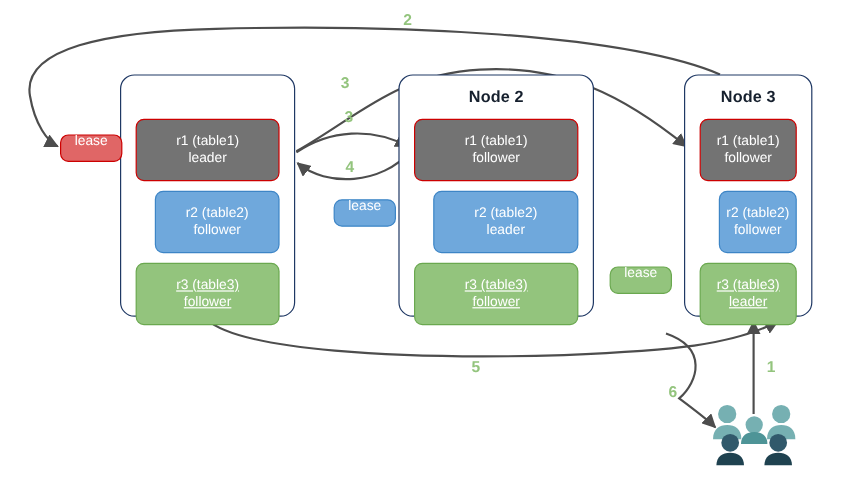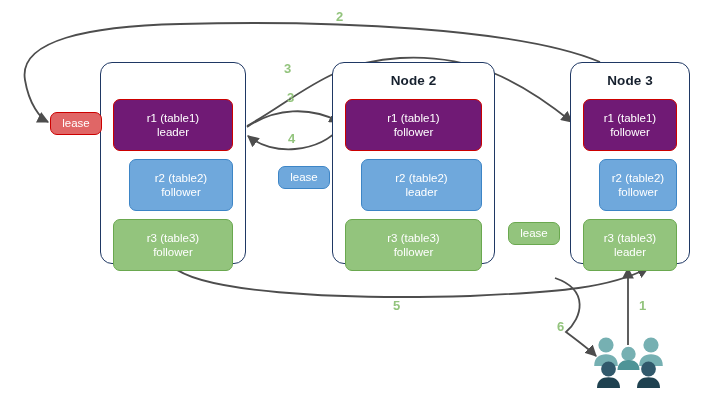--- a/index.html
+++ b/index.html
@@ -55,35 +55,35 @@
     border-style: solid;
     display: flex;
     flex-direction: column;
     align-items: center;
     justify-content: center;
     color: #ffffff;
     font-size: 11.5px;
     line-height: 14px;
     text-align: center;
   }
-  .rep-red   { background: #701a75; border-color: #cc0000; }
+  .rep-red   { background: #737373; border-color: #cc0000; }
   .rep-blue  { background: #6fa8dc; border-color: #3d85c6; margin-left: 16px; }
-  .rep-green { background: #93c47d; border-color: #6aa84f; }
+  .rep-green { background: #93c47d; border-color: #6aa84f; text-decoration: underline; }
 
   .lease {
     position: absolute;
     box-sizing: border-box;
     border-radius: 7px;
     border-width: 1.4px;
     border-style: solid;
     color: #ffffff;
     font-size: 11.5px;
     line-height: 1;
     display: flex;
-    align-items: center;
+    align-items: flex-start;
     justify-content: center;
     z-index: 3;
   }
   .edge-label {
     position: absolute;
     color: #93c47d;
     font-size: 13px;
     font-weight: bold;
     line-height: 1;
     z-index: 4;
@@ -163,21 +163,21 @@
     <div class="replica rep-blue" style="top:96px; height:52px;">
       <span>r2 (table2)</span>
       <span>leader</span>
     </div>
     <div class="replica rep-green" style="top:156px; height:52px;">
       <span>r3 (table3)</span>
       <span>follower</span>
     </div>
   </div>
 
-  <div class="node-box" style="left:570px; top:62px; width:120px; height:202px;">
+  <div class="node-box" style="left:570px; top:62px; width:107px; height:202px;">
     <div class="node-title">Node 3</div>
     <div class="replica rep-red" style="top:36px; height:52px;">
       <span>r1 (table1)</span>
       <span>follower</span>
     </div>
     <div class="replica rep-blue" style="top:96px; height:52px;">
       <span>r2 (table2)</span>
       <span>follower</span>
     </div>
     <div class="replica rep-green" style="top:156px; height:52px;">

